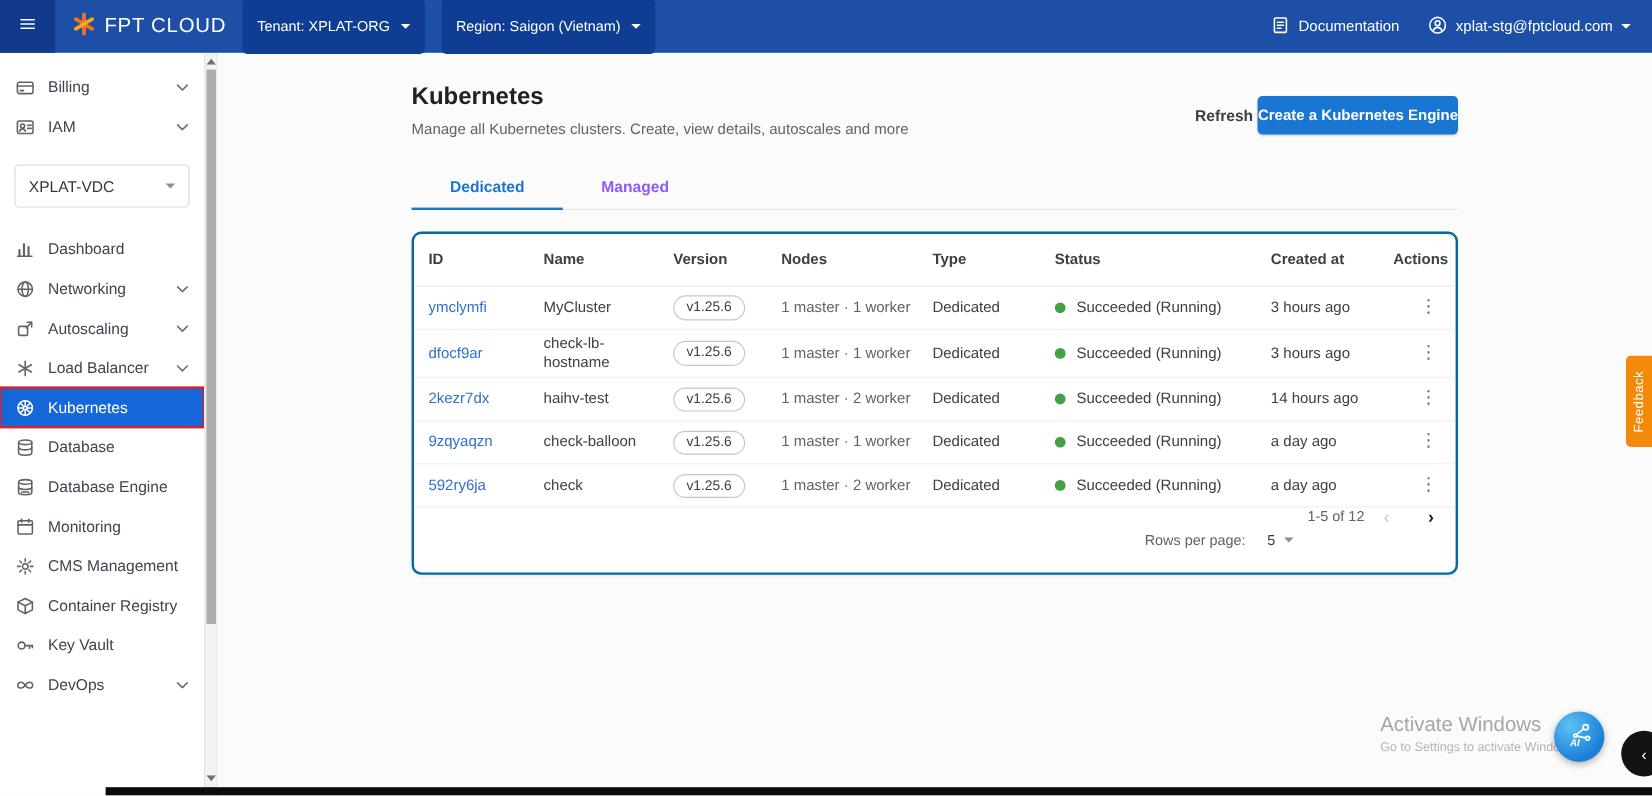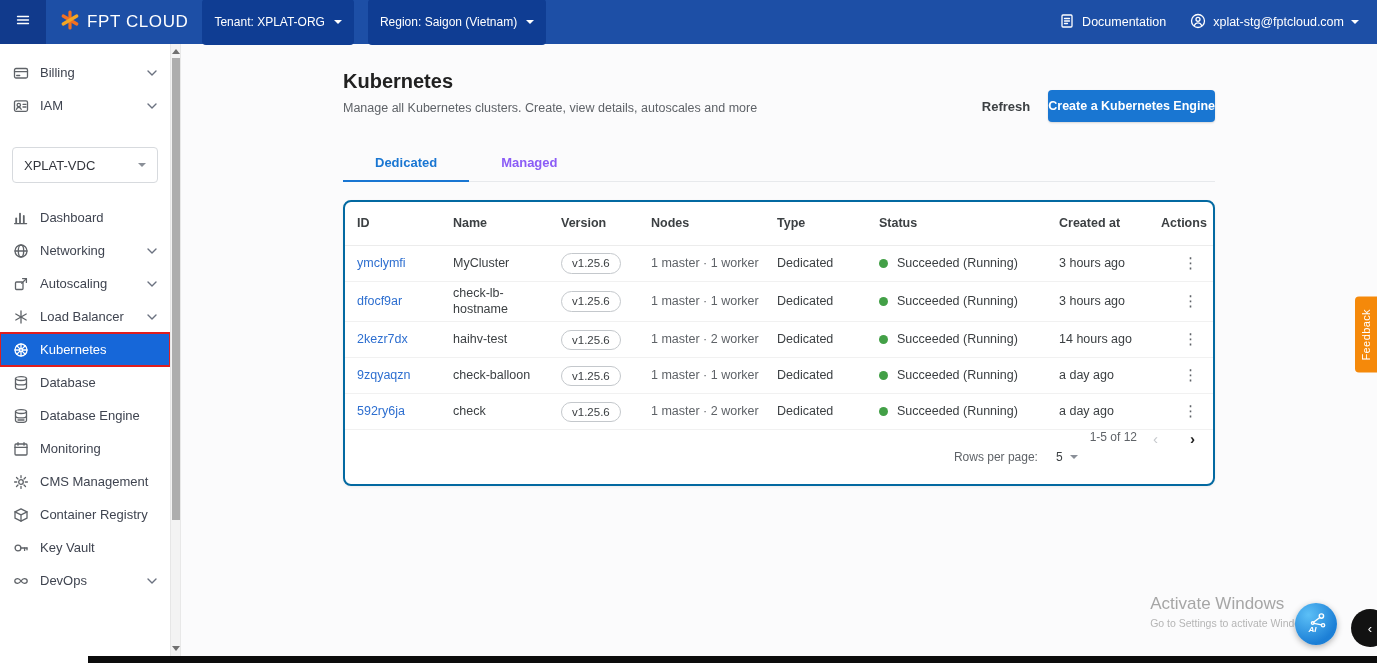--- a/index.html
+++ b/index.html
@@ -20,34 +20,34 @@
 
   
   .sidebar{position:absolute;top:44px;left:0;width:181px;bottom:0;background:#fff;border-right:1px solid #e8e8e8;z-index:20}
   .sb-nav{position:absolute;top:0;left:0;right:10px;bottom:0;padding-top:12px;overflow:hidden}
   .sb-item{height:33px;display:flex;align-items:center;gap:11px;padding:0 13px;font-size:13px;color:#3f4450;cursor:pointer;white-space:nowrap}
   .sb-item .sb-icon{width:16px;height:16px;display:flex;align-items:center;justify-content:center;color:#5f6368;flex:0 0 16px}
   .sb-item .sb-label{flex:1;overflow:hidden;text-overflow:ellipsis}
   .sb-item .sb-chevron{color:#6b7280;display:flex;align-items:center}
   .sb-item.active{background:#1667d9;color:#fff;outline:2px solid #e01e1e;outline-offset:-1px}
   .sb-item.active .sb-icon{color:#fff}
-  .vdc-select{margin:25px 12px 18px 12px;border:1px solid #d7dade;border-radius:4px;height:36px;display:flex;align-items:center;justify-content:space-between;padding:0 11px;font-size:13px;color:#33363d;cursor:pointer;background:#fff}
+  .vdc-select{margin:15px 12px 18px 12px;border:1px solid #d7dade;border-radius:4px;height:36px;display:flex;align-items:center;justify-content:space-between;padding:0 11px;font-size:13px;color:#33363d;cursor:pointer;background:#fff}
   .sb-scrollbar{position:absolute;top:0;right:0;width:10px;bottom:0;background:#f3f3f3;border-left:1px solid #e6e6e6}
   .sb-thumb{position:absolute;top:14px;left:1px;width:8px;height:462px;background:#adadad;cursor:pointer}
   .sb-scroll-up,.sb-scroll-down{position:absolute;left:0;width:10px;height:12px;display:flex;align-items:center;justify-content:center;color:#707070;cursor:pointer}
   .sb-scroll-up{top:1px}
   .sb-scroll-down{bottom:9px}
 
   
   .main{position:absolute;left:181px;top:44px;right:0;bottom:0;background:#fbfbfc;overflow:hidden}
   .container{width:872px;margin:0 auto;padding-top:26px}
   .title-row{display:flex;align-items:flex-start;justify-content:space-between}
   .page-title{font-size:20px;font-weight:700;color:#212121}
   .page-sub{font-size:12.5px;color:#5f6368;margin-top:8px}
-  .title-actions{display:flex;align-items:center;gap:18px;margin-top:20px}
+  .title-actions{display:flex;align-items:center;gap:4px;margin-top:10px}
   .refresh-btn{font-size:13px;font-weight:bold;color:#3c4043;cursor:pointer}
   .create-btn{background:#1976d2;color:#fff;font-size:12.5px;font-weight:bold;padding:9px 0;border-radius:4px;border:none;cursor:pointer;box-shadow:0 1px 2px rgba(0,0,0,.15);font-family:inherit}
   .tabs{display:flex;border-bottom:1px solid #e7e9ec;margin-top:22px}
   .tab{padding:11px 32px;font-size:13px;font-weight:bold;color:#8b5cf6;cursor:pointer;position:relative}
   .tab.active{color:#1976d2}
   .tab.active::after{content:"";position:absolute;left:0;right:0;bottom:-1px;height:2px;background:#1976d2}
 
   .card{background:#fff;border:2px solid #0369a1;border-radius:8px;box-shadow:0 1px 3px rgba(0,0,0,.06);margin-top:18px;overflow:hidden}
   .tgrid{display:grid;grid-template-columns:92px 104px 86px 122px 98px 176px 98px 1fr;align-items:center;padding:0 12px;column-gap:4px}
   .thead{height:44px;border-bottom:1px solid #ececec;font-size:12.5px;font-weight:bold;color:#3c4043}
@@ -63,21 +63,21 @@
   .rpp{display:flex;align-items:center;gap:18px}
   .rpp-select{display:flex;align-items:center;gap:7px;cursor:pointer;color:#3c4043}
   .pg-prev{color:#c5c8cc;font-size:15px;cursor:default;padding:0 4px}
   .pg-next{color:#1f1f1f;font-size:15px;font-weight:bold;cursor:pointer;padding:0 4px;margin-left:12px}
 
   
   .feedback{position:absolute;right:0;top:297px;background:#f5890a;color:#fff;writing-mode:vertical-rl;transform:rotate(180deg);font-size:11px;padding:12px 5px;border-radius:0 4px 4px 0;letter-spacing:.4px;cursor:pointer;z-index:40}
   .watermark{position:absolute;right:64px;bottom:34px;color:#a6a6a6;z-index:5}
   .wm1{font-size:17px}
   .wm2{font-size:10.5px;color:#b5b5b5;margin-top:3px}
-  .ai-bubble{position:absolute;right:40px;bottom:18px;width:42px;height:42px;border-radius:50%;background:radial-gradient(circle at 32% 28%,#5cc0f7,#1c7fd6 70%);display:flex;align-items:center;justify-content:center;cursor:pointer;z-index:45;box-shadow:0 2px 6px rgba(0,0,0,.3)}
+  .ai-bubble{position:absolute;right:40px;bottom:28px;width:42px;height:42px;border-radius:50%;background:radial-gradient(circle at 32% 28%,#5cc0f7,#1c7fd6 70%);display:flex;align-items:center;justify-content:center;cursor:pointer;z-index:45;box-shadow:0 2px 6px rgba(0,0,0,.3)}
   .collapse-circle{position:absolute;right:-12px;bottom:16px;width:38px;height:38px;border-radius:50%;background:#121212;color:#fff;display:flex;align-items:center;justify-content:center;font-size:13px;cursor:pointer;z-index:44}
   .bottombar{position:absolute;left:88px;right:0;bottom:0;height:7px;background:#0c0c0c;z-index:50}
 </style>
 </head>
 <body>
 
 <div class="header">
   <div class="burger">
       <span><svg viewBox="0 0 16 16" width="16" height="16" fill="none" stroke="currentColor" stroke-width="1.3" stroke-linecap="round" stroke-linejoin="round">
           <line x1="2.5" y1="4.5" x2="13.5" y2="4.5"></line>

